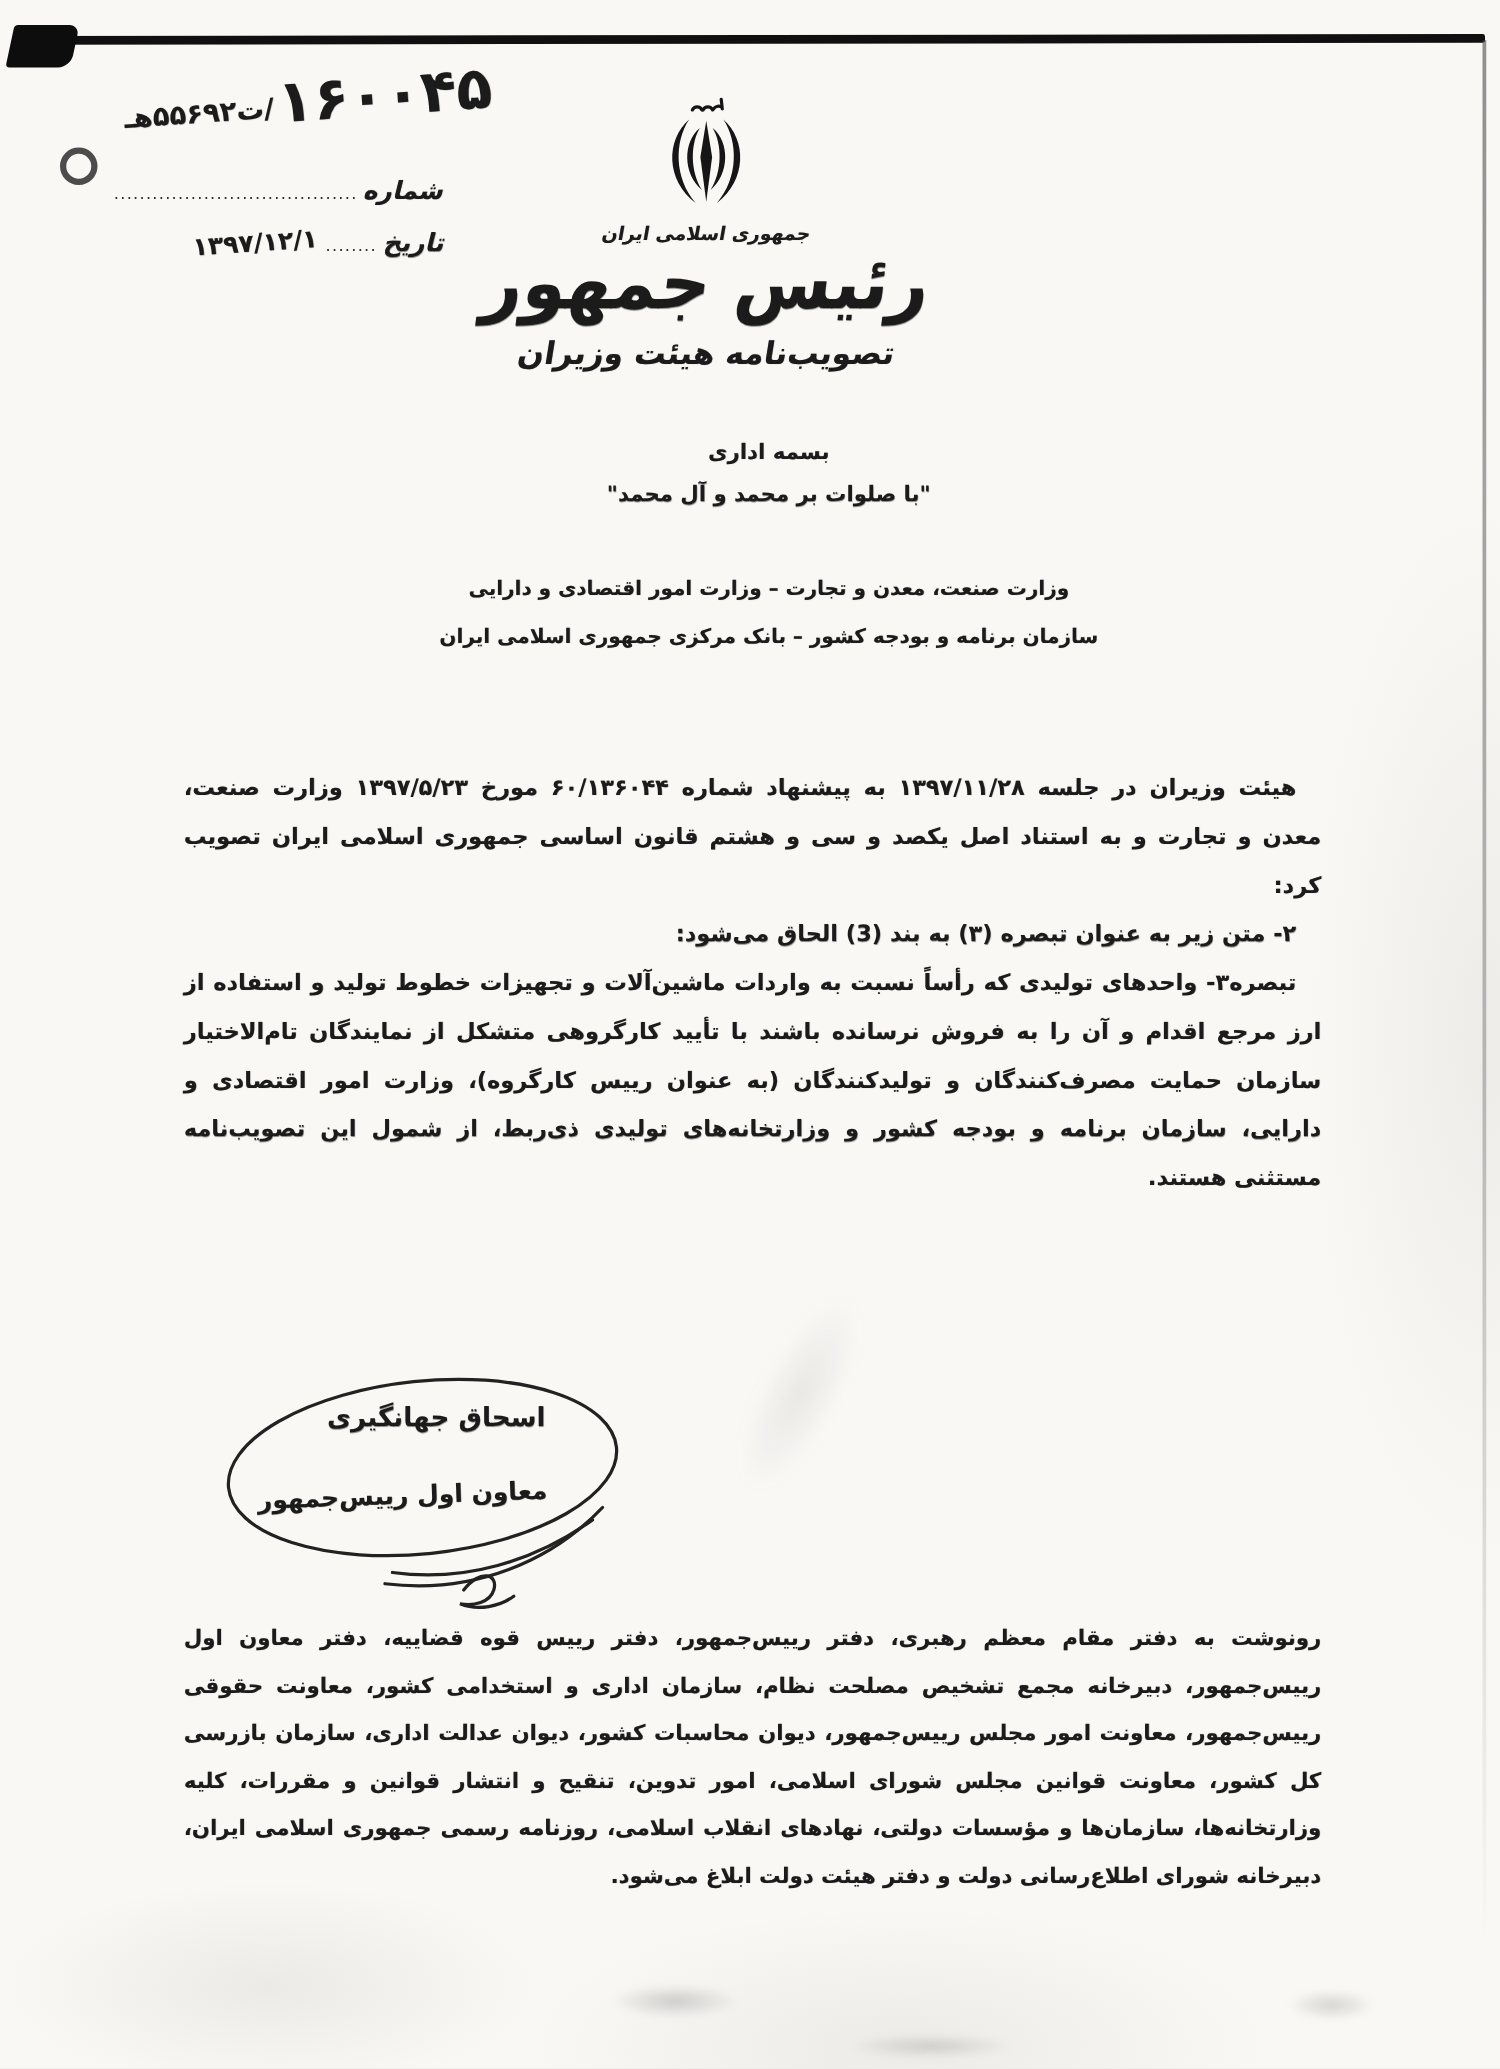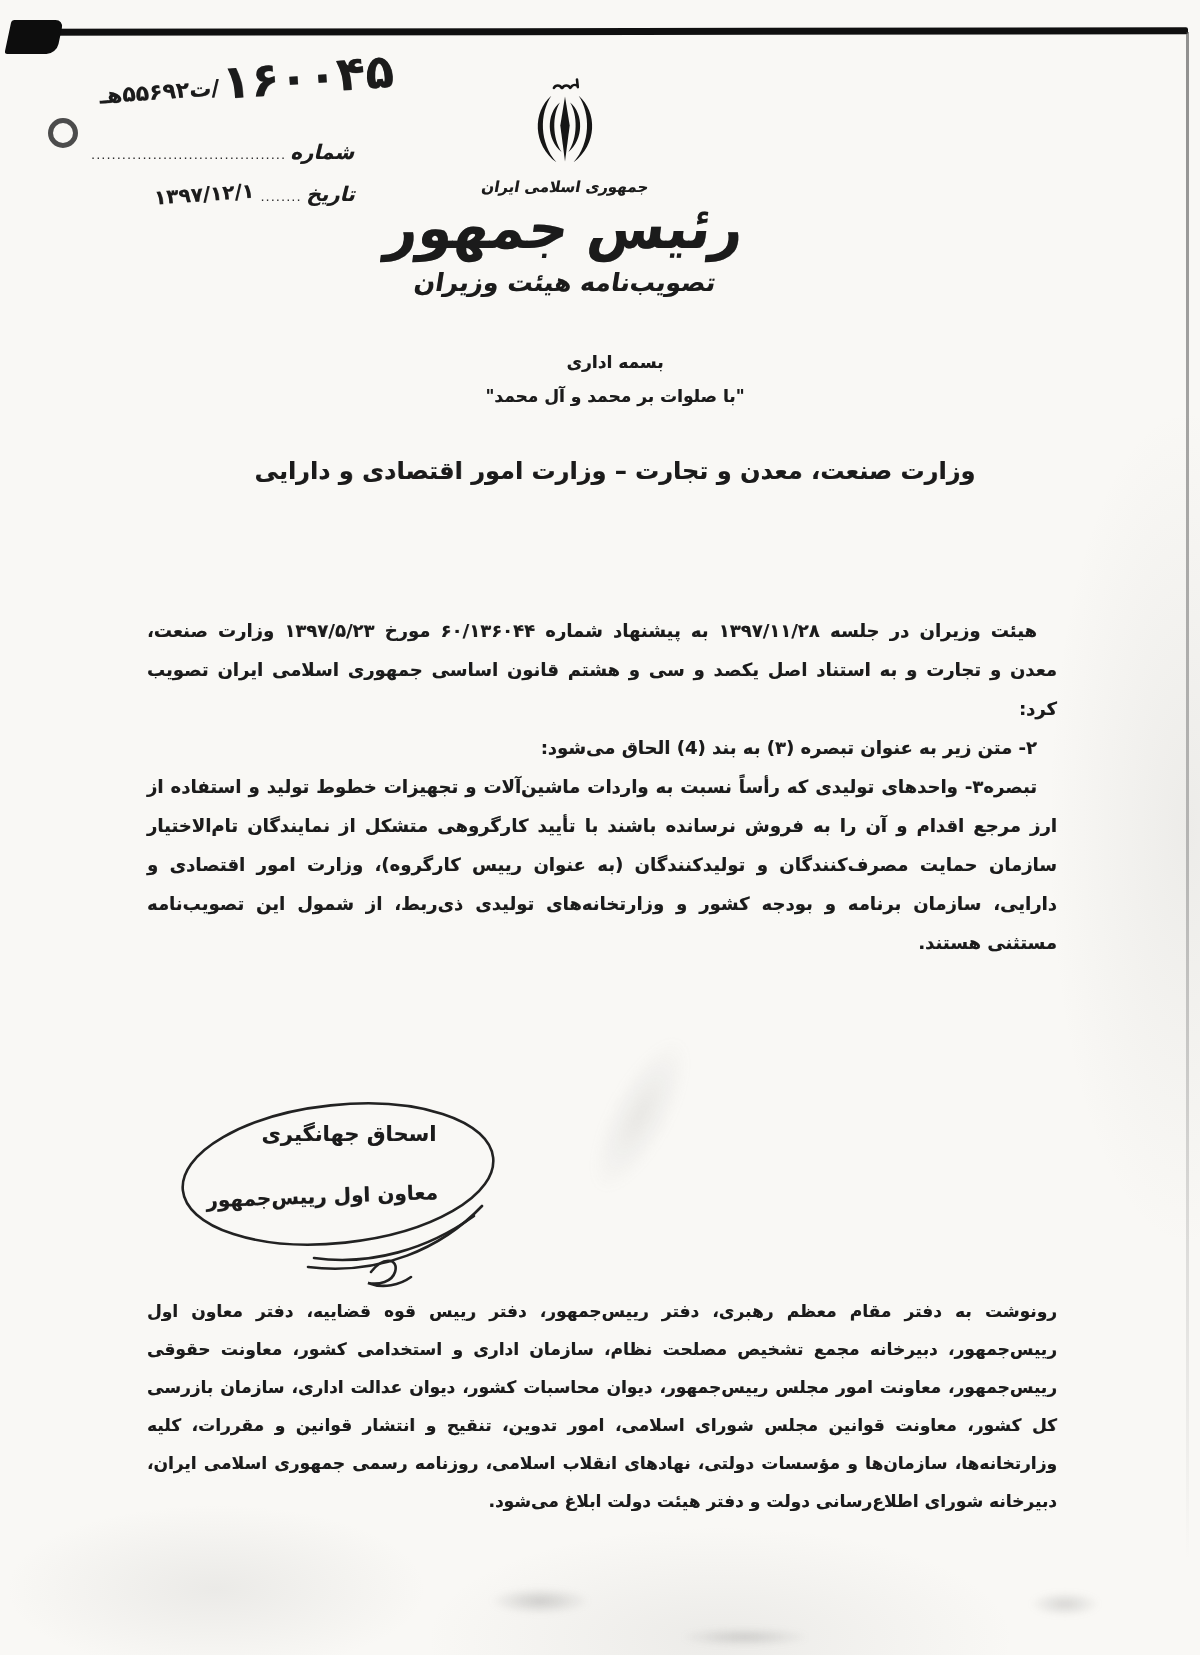--- a/index.html
+++ b/index.html
@@ -45,21 +45,21 @@
   .center-head{position:absolute;left:0;top:76px;width:1130px;text-align:center;}
   .emblem{display:inline-block;}
   .country{font-size:15px;font-weight:bold;transform:skewX(-10deg);margin-top:4px;letter-spacing:.5px;}
   .office{font-size:56px;font-weight:bold;line-height:1.15;transform:skewX(-7deg) scaleY(1.04);margin-top:0;}
   .doc-type{font-size:25px;font-weight:bold;transform:skewX(-9deg);margin-top:8px;}
 
   
   .invocation{position:absolute;left:30px;top:352px;width:1170px;text-align:center;}
   .basmala{font-size:17px;font-weight:bold;}
   .salawat{font-size:17px;font-weight:bold;margin-top:14px;}
-  .addressees{position:absolute;left:30px;top:452px;width:1170px;text-align:center;font-size:24px;font-weight:bold;line-height:38px;}
+  .addressees{position:absolute;left:30px;top:452px;width:1170px;text-align:center;font-size:16px;font-weight:bold;line-height:38px;}
 
   
   .body-block{position:absolute;left:147px;top:611px;width:910px;font-size:18px;font-weight:bold;line-height:39px;text-align:justify;text-justify:inter-word;}
   .body-block p{margin:0;text-indent:20px;}
 
   
   .sig-block{position:absolute;left:166px;top:1086px;width:352px;height:215px;}
   .sig-svg{position:absolute;left:0;top:0;}
   .sig-name{position:absolute;left:78px;top:36px;width:210px;text-align:center;font-size:21px;font-weight:bold;}
   .sig-title{position:absolute;left:28px;top:98px;width:256px;text-align:center;font-size:20px;font-weight:bold;transform:rotate(-2deg);}
@@ -116,25 +116,26 @@
     <div class="doc-type ink">تصویب‌نامه هیئت وزیران</div>
   </div>
 
   <div class="invocation">
     <div class="basmala ink">بسمه اداری</div>
     <div class="salawat ink">"با صلوات بر محمد و آل محمد"</div>
   </div>
 
   <div class="addressees">
     <div class="ink">وزارت صنعت، معدن و تجارت – وزارت امور اقتصادی و دارایی</div>
+    <div class="ink">سازمان برنامه و بودجه کشور – بانک مرکزی جمهوری اسلامی ایران</div>
   </div>
 
   <div class="body-block">
     <p class="ink">هیئت وزیران در جلسه ۱۳۹۷/۱۱/۲۸ به پیشنهاد شماره ۶۰/۱۳۶۰۴۴ مورخ ۱۳۹۷/۵/۲۳ وزارت صنعت، معدن و تجارت و به استناد اصل یکصد و سی و هشتم قانون اساسی جمهوری اسلامی ایران تصویب کرد:</p>
-    <p class="ink">۲- متن زیر به عنوان تبصره (۳) به بند (4) الحاق می‌شود:</p>
+    <p class="ink">۲- متن زیر به عنوان تبصره (۳) به بند (3) الحاق می‌شود:</p>
     <p class="ink">تبصره۳- واحدهای تولیدی که رأساً نسبت به واردات ماشین‌آلات و تجهیزات خطوط تولید و استفاده از ارز مرجع اقدام و آن را به فروش نرسانده باشند با تأیید کارگروهی متشکل از نمایندگان تام‌الاختیار سازمان حمایت مصرف‌کنندگان و تولیدکنندگان (به عنوان رییس کارگروه)، وزارت امور اقتصادی و دارایی، سازمان برنامه و بودجه کشور و وزارتخانه‌های تولیدی ذی‌ربط، از شمول این تصویب‌نامه مستثنی هستند.</p>
   </div>
 
   <div class="sig-block">
     <svg class="sig-svg" width="352" height="215" viewBox="0 0 352 215">
       <g fill="none" stroke="#222" stroke-width="2.6" stroke-linecap="round">
         <ellipse cx="172" cy="88" rx="156" ry="69" transform="rotate(-6 172 88)"></ellipse>
         <path d="M308 130 C 262 163, 205 180, 148 172"></path>
         <path d="M316 120 C 276 162, 214 190, 142 181"></path>
         <path d="M205 186 c 13 -17 28 -13 24 0 c -3 10 -16 13 -27 11 c 15 6 32 2 43 -6"></path>

